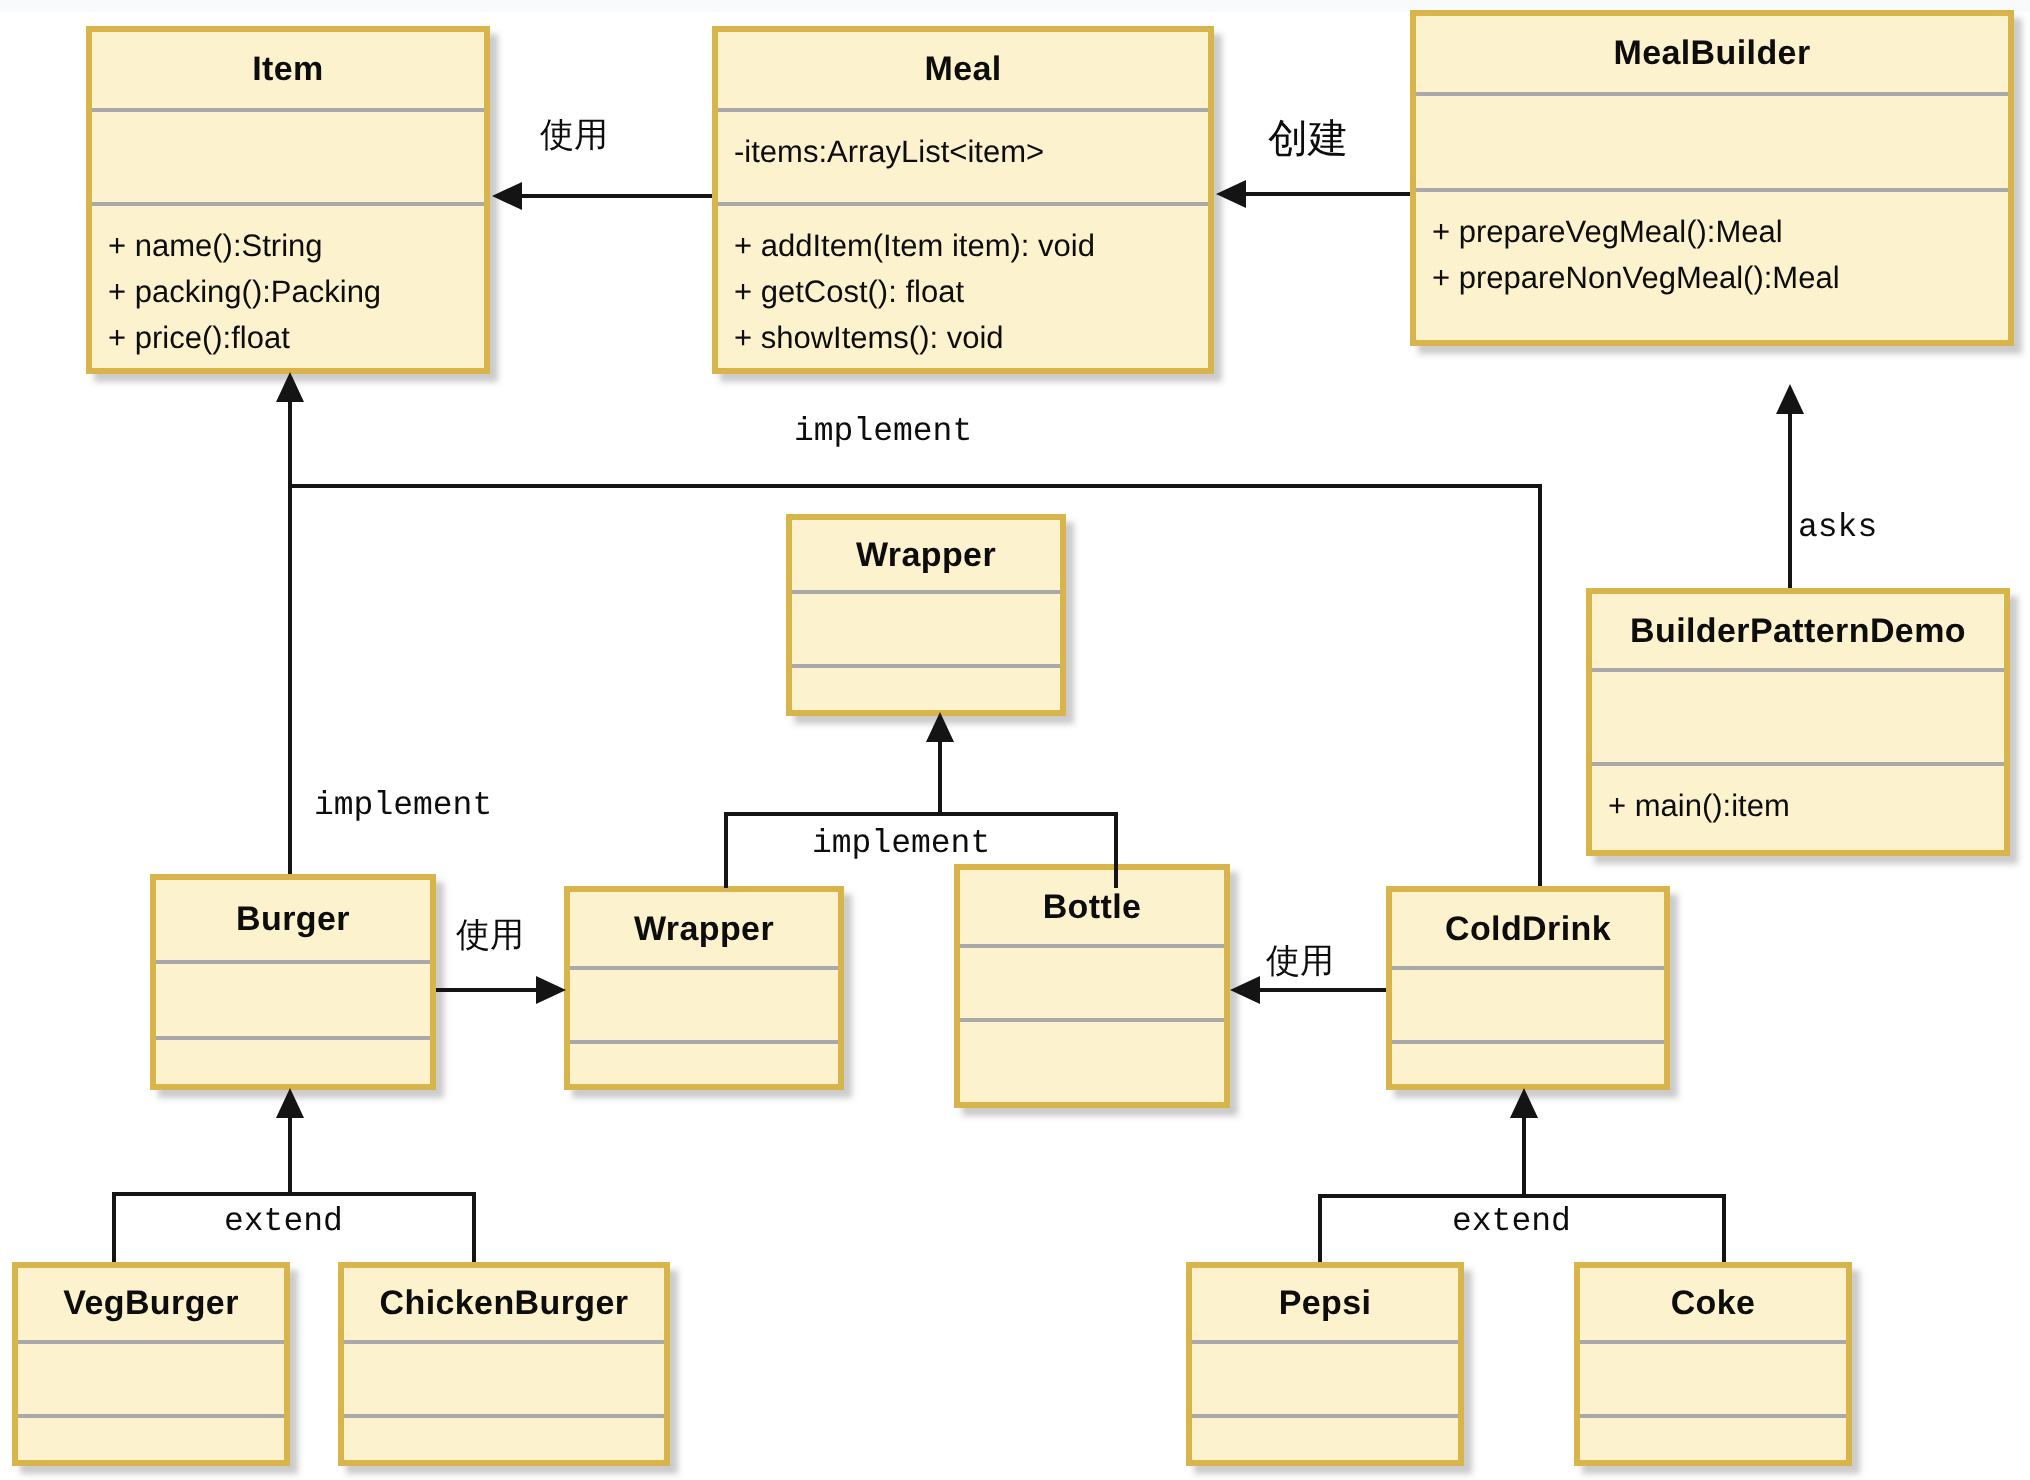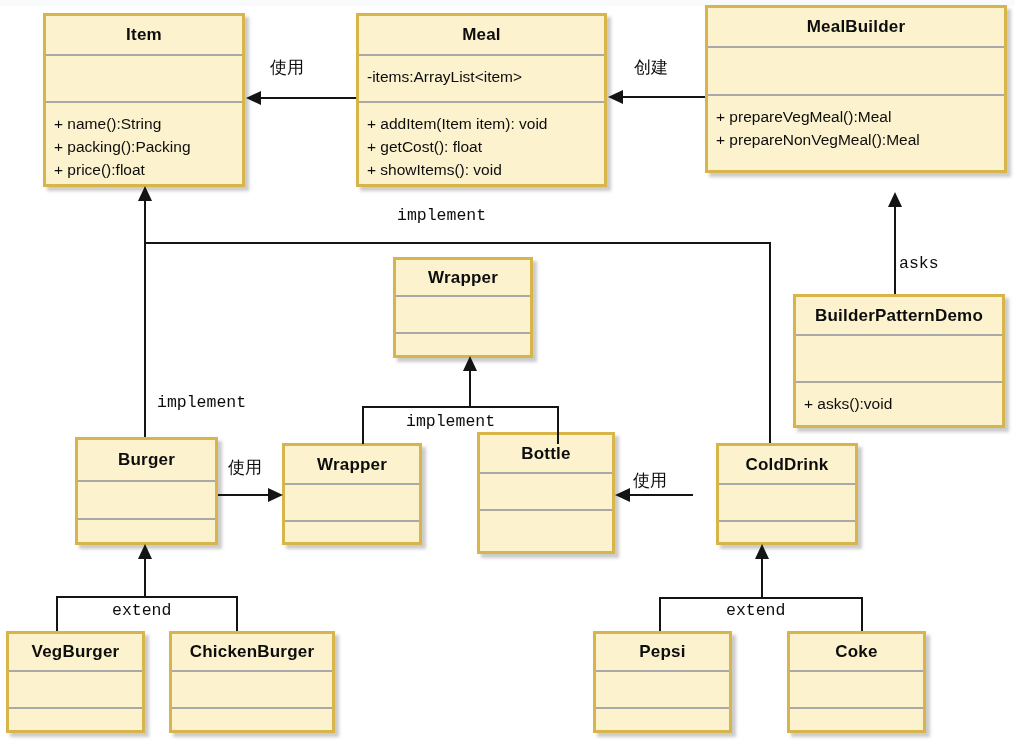--- a/index.html
+++ b/index.html
@@ -59,42 +59,42 @@
 
   <div class="box" style="left:393px;top:257px;width:140px;height:101px">
     <div class="box-title" style="height:35px">Wrapper</div>
     <div class="box-attrs" style="height:37px"></div>
     <div class="box-methods"></div>
   </div>
 
   <div class="box" style="left:793px;top:294px;width:212px;height:134px">
     <div class="box-title" style="height:37px">BuilderPatternDemo</div>
     <div class="box-attrs" style="height:47px"></div>
-    <div class="box-methods">+ asks():void</div>
+    <div class="box-methods">+ main():item</div>
   </div>
 
   <div class="box" style="left:282px;top:443px;width:140px;height:102px">
     <div class="box-title" style="height:37px">Wrapper</div>
     <div class="box-attrs" style="height:37px"></div>
     <div class="box-methods"></div>
   </div>
 
   <div class="box" style="left:75px;top:437px;width:143px;height:108px">
     <div class="box-title" style="height:40px">Burger</div>
     <div class="box-attrs" style="height:38px"></div>
     <div class="box-methods"></div>
   </div>
 
   <div class="box" style="left:477px;top:432px;width:138px;height:122px">
     <div class="box-title" style="height:37px">Bottle</div>
     <div class="box-attrs" style="height:37px"></div>
     <div class="box-methods"></div>
   </div>
 
-  <div class="box" style="left:716px;top:443px;width:142px;height:102px">
+  <div class="box" style="left:693px;top:443px;width:142px;height:102px">
     <div class="box-title" style="height:37px">ColdDrink</div>
     <div class="box-attrs" style="height:37px"></div>
     <div class="box-methods"></div>
   </div>
 
   <div class="box" style="left:6px;top:631px;width:139px;height:102px">
     <div class="box-title" style="height:36px">VegBurger</div>
     <div class="box-attrs" style="height:37px"></div>
     <div class="box-methods"></div>
   </div>
@@ -149,21 +149,21 @@
   <div class="v-line" style="left:761px;top:558px;height:41px"></div>
   <div class="arr up" style="left:755px;top:544px"></div>
   <div class="h-line" style="left:659px;top:597px;width:204px"></div>
   <div class="v-line" style="left:659px;top:597px;height:34px"></div>
   <div class="v-line" style="left:861px;top:597px;height:34px"></div>
 
   <div class="v-line" style="left:894px;top:205px;height:89px"></div>
   <div class="arr up" style="left:888px;top:192px"></div>
 
   <div class="lbl" style="left:270px;top:56px;font-size:17px">使用</div>
-  <div class="lbl" style="left:634px;top:56px;font-size:17px">创建</div>
+  <div class="lbl" style="left:634px;top:56px;font-size:20px">创建</div>
   <div class="lbl" style="left:397px;top:206px">implement</div>
   <div class="lbl" style="left:899px;top:254px">asks</div>
   <div class="lbl" style="left:157px;top:393px">implement</div>
   <div class="lbl" style="left:406px;top:412px">implement</div>
   <div class="lbl" style="left:228px;top:456px;font-size:17px">使用</div>
   <div class="lbl" style="left:633px;top:469px;font-size:17px">使用</div>
   <div class="lbl" style="left:112px;top:601px">extend</div>
   <div class="lbl" style="left:726px;top:601px">extend</div>
 </div>
 

